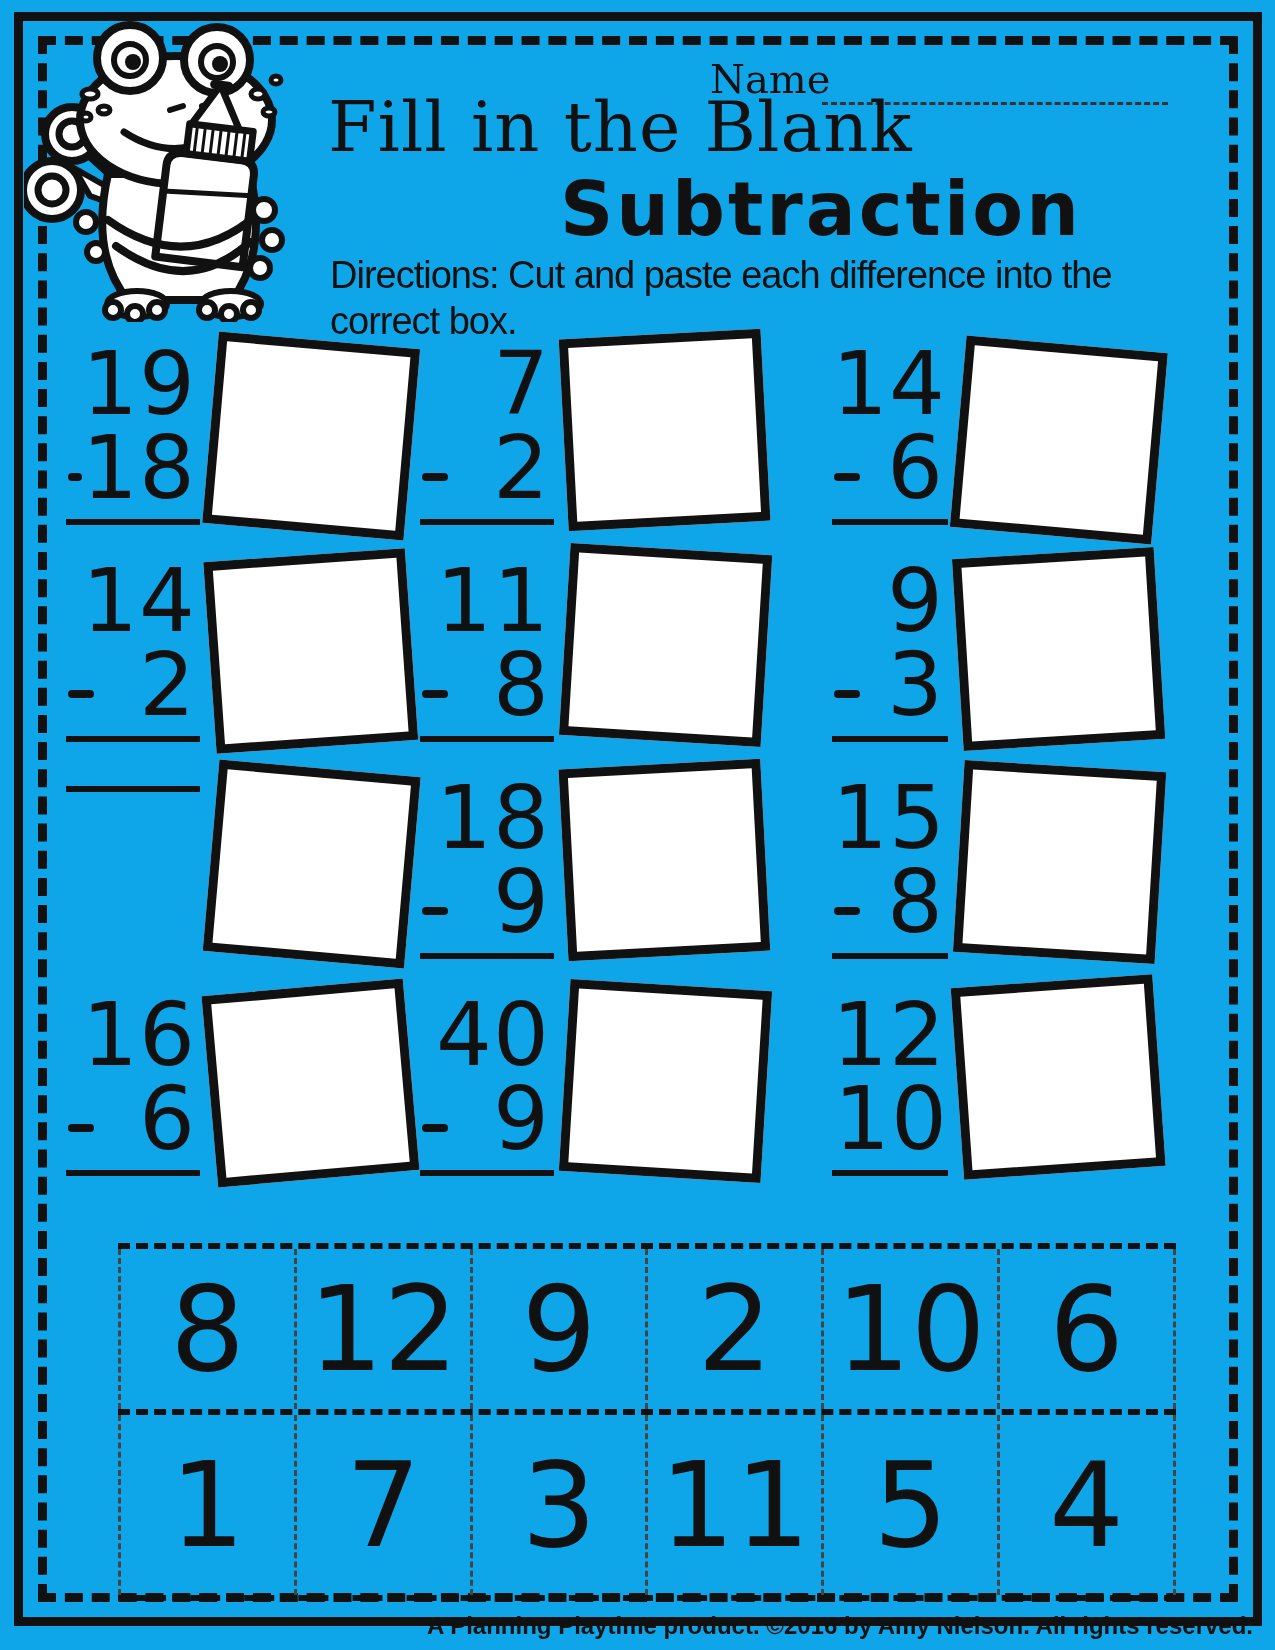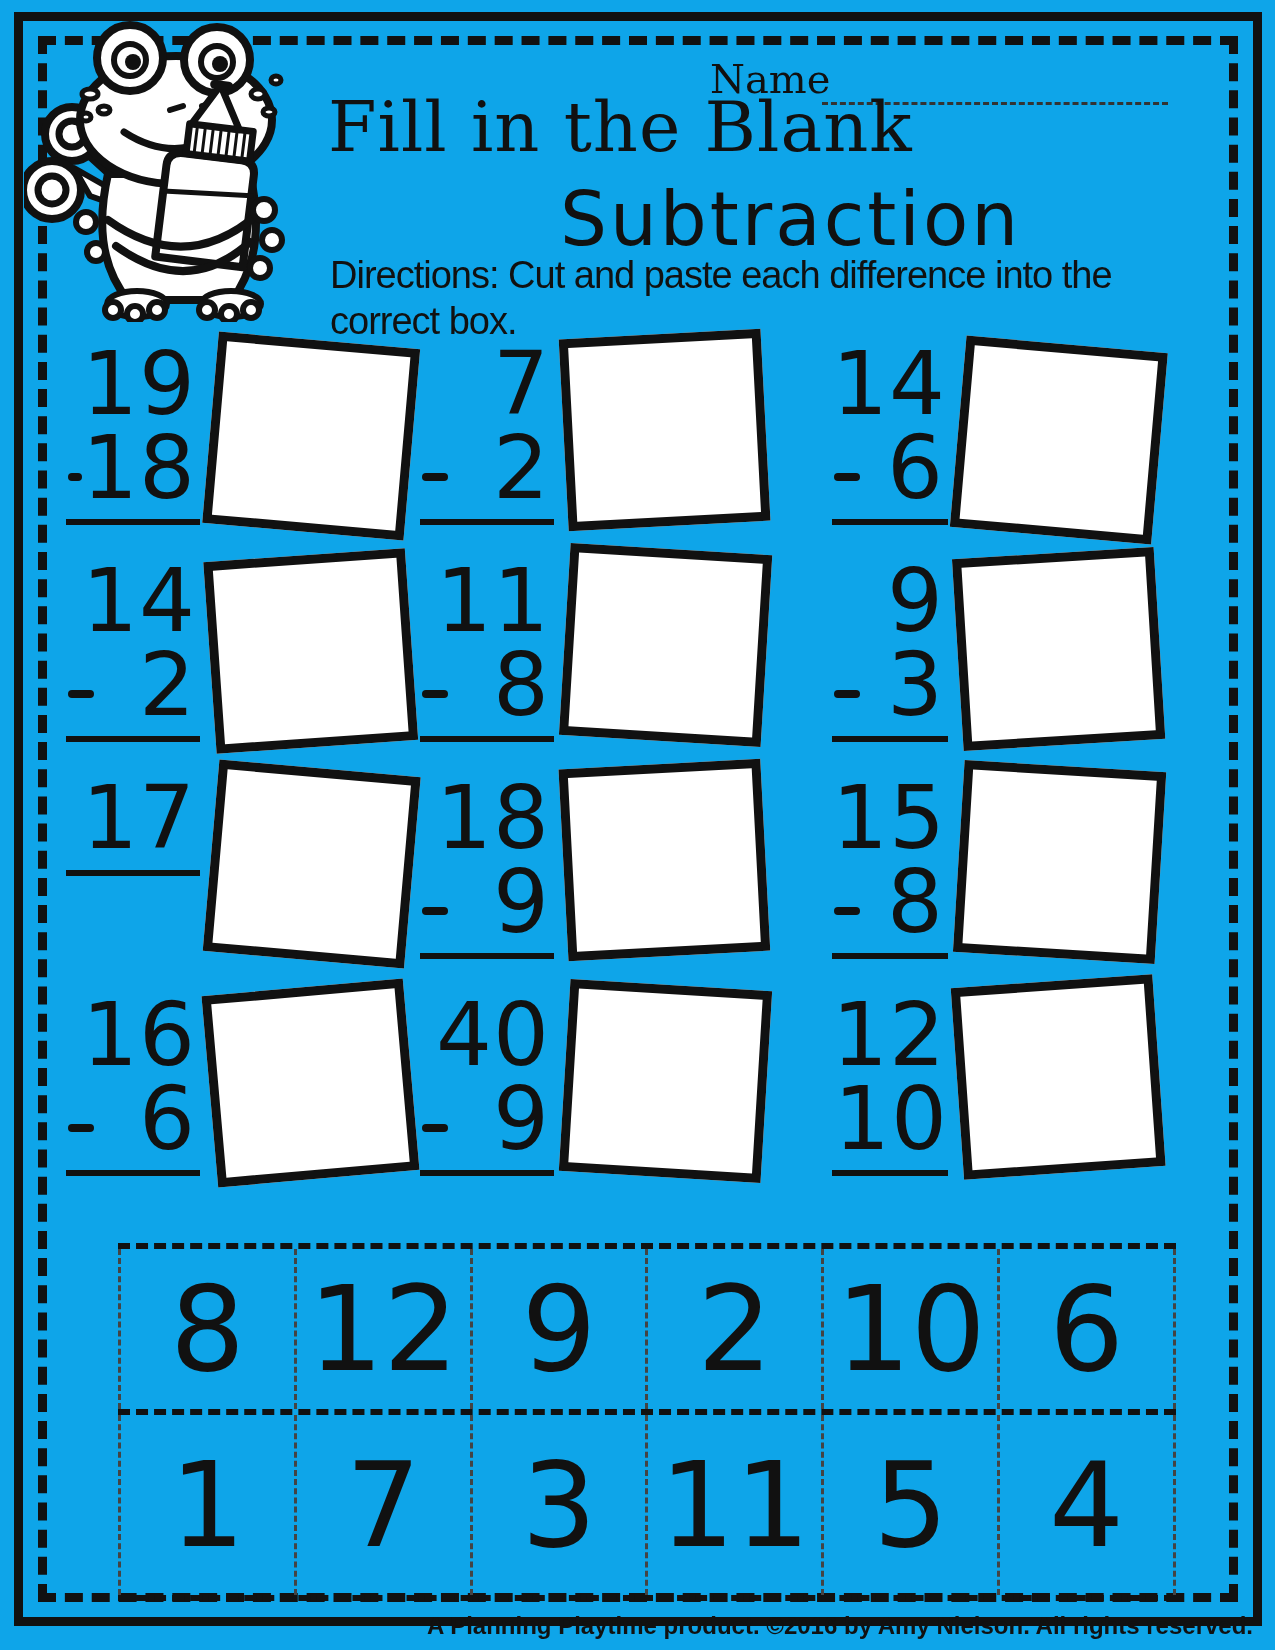--- a/index.html
+++ b/index.html
@@ -9,21 +9,21 @@
 
   .border-solid  { position:absolute; left:14px; top:12px; right:13px; bottom:24px; border:9px solid #111; z-index:0; }
   .border-dashed { position:absolute; left:38px; top:36px; right:37px; bottom:48px; border:9px dashed #111; z-index:0; }
 
   .frog { position:absolute; left:24px; top:14px; width:300px; height:308px; z-index:3; }
 
   .name-label { position:absolute; left:710px; top:56px; font-family:"DejaVu Serif", serif; font-size:40px; z-index:2; }
   .name-line  { position:absolute; left:822px; top:102px; width:346px; height:0; border-bottom:3px dashed #333; z-index:2; }
 
   .title1 { position:absolute; left:320px; top:86px;  font-family:"DejaVu Serif", serif; font-size:70px; letter-spacing:1px; white-space:nowrap; z-index:2;margin-left:8px; }
-  .title2 { position:absolute; left:560px; top:176px; font-size:74px; font-weight:normal; letter-spacing:3px; white-space:nowrap; z-index:2; }
+  .title2 { position:absolute; left:560px; top:166px; font-size:74px; font-weight:bold; letter-spacing:3px; white-space:nowrap; z-index:2; }
   .dir    { position:absolute; left:330px; font-family:"Liberation Sans", sans-serif; font-size:38px; letter-spacing:-1px; white-space:nowrap; z-index:2; }
   .dir1   { top:254px; }
   .dir2   { top:300px; }
 
   .problems { position:absolute; left:60px; top:342px; width:1120px; height:868px;
               display:grid; grid-template-columns:360px 400px 360px; grid-template-rows:repeat(4,217px); z-index:2; }
   .cell { display:flex; align-items:flex-start; }
   .nums { display:flex; flex-direction:column; border-bottom:6px solid #111; padding-bottom:10px; }
   .c1 .nums { margin-left:6px;  width:134px;justify-content:space-between; }
   .c2 .nums { margin-left:0;    width:134px; }
@@ -200,21 +200,20 @@
         <div class="subrow">
             <span class="minus"></span>
           <span class="subtrahend">3</span>
           </div>
       </div>
       <div class="box" style="transform: rotate(-3.5deg) translateY(-6px);"></div>
     </div>
 
     <div class="cell c1">
       <div class="nums">
-        <div class="minuend">17</div>
       </div>
       <div class="box" style="transform: rotate(5deg) translateY(-8px);"></div>
     </div>
 
     <div class="cell c2">
       <div class="nums">
         <div class="minuend">18</div>
         <div class="subrow">
             <span class="minus"></span>
           <span class="subtrahend">9</span>

